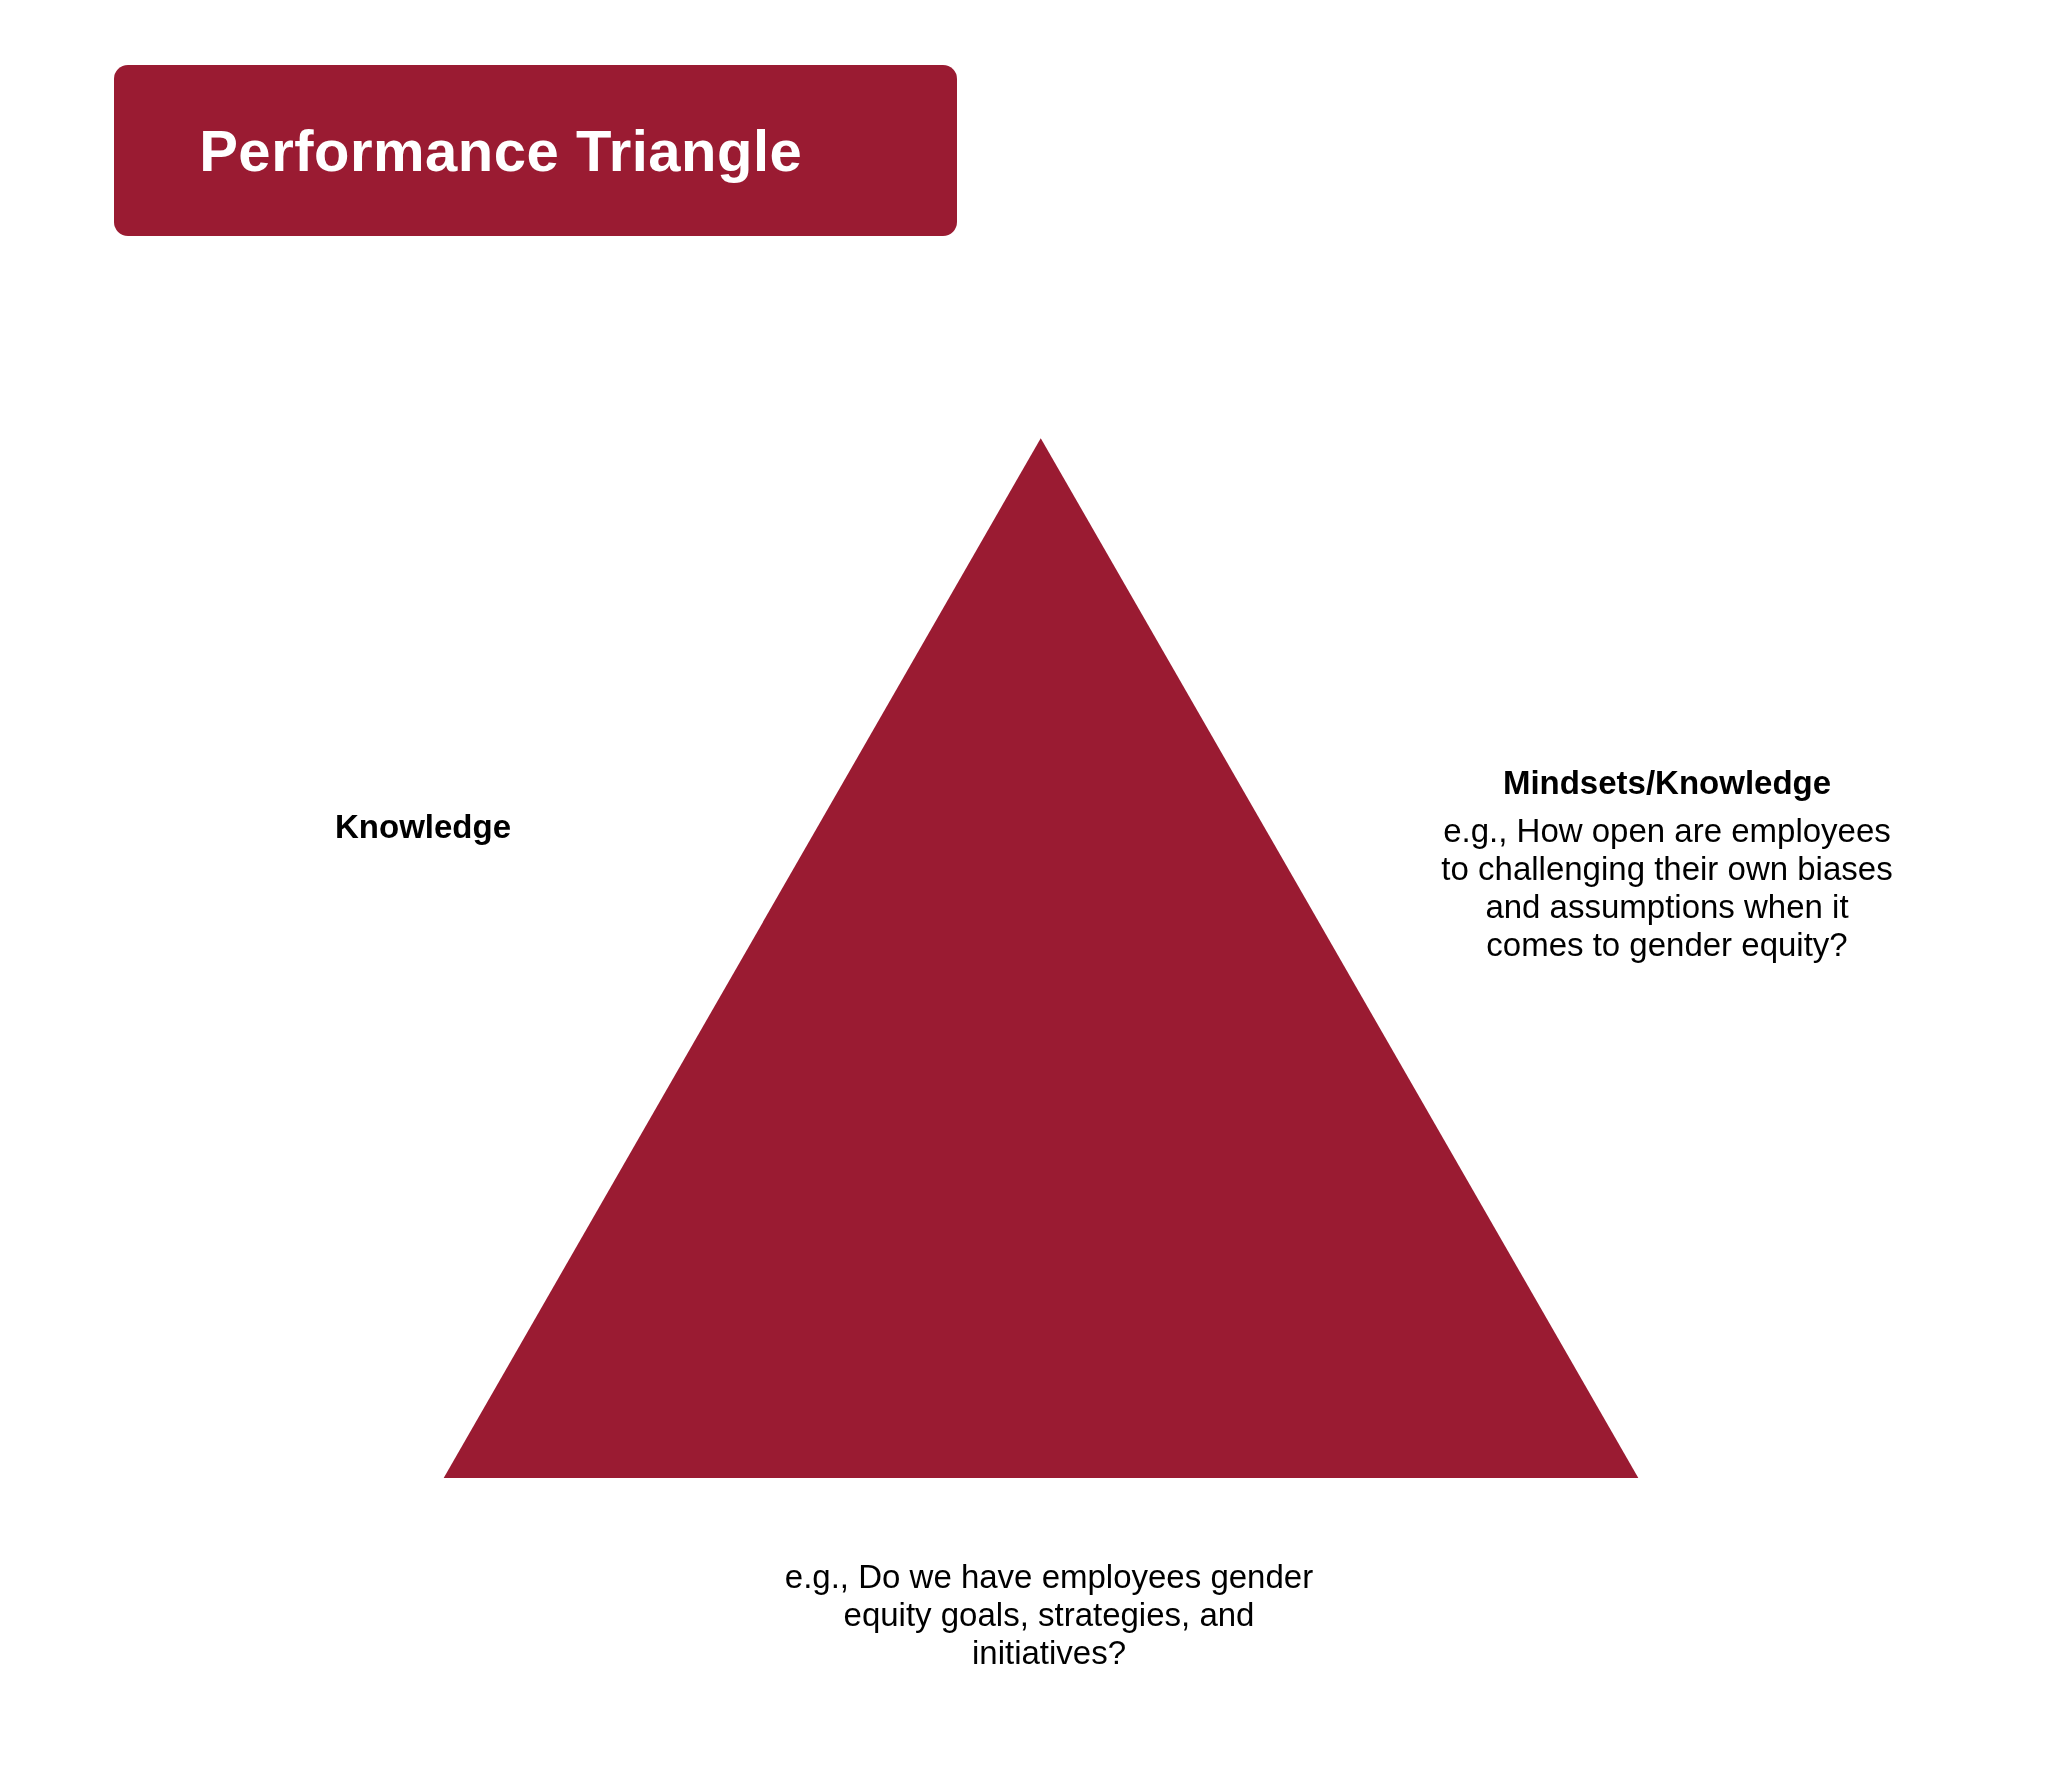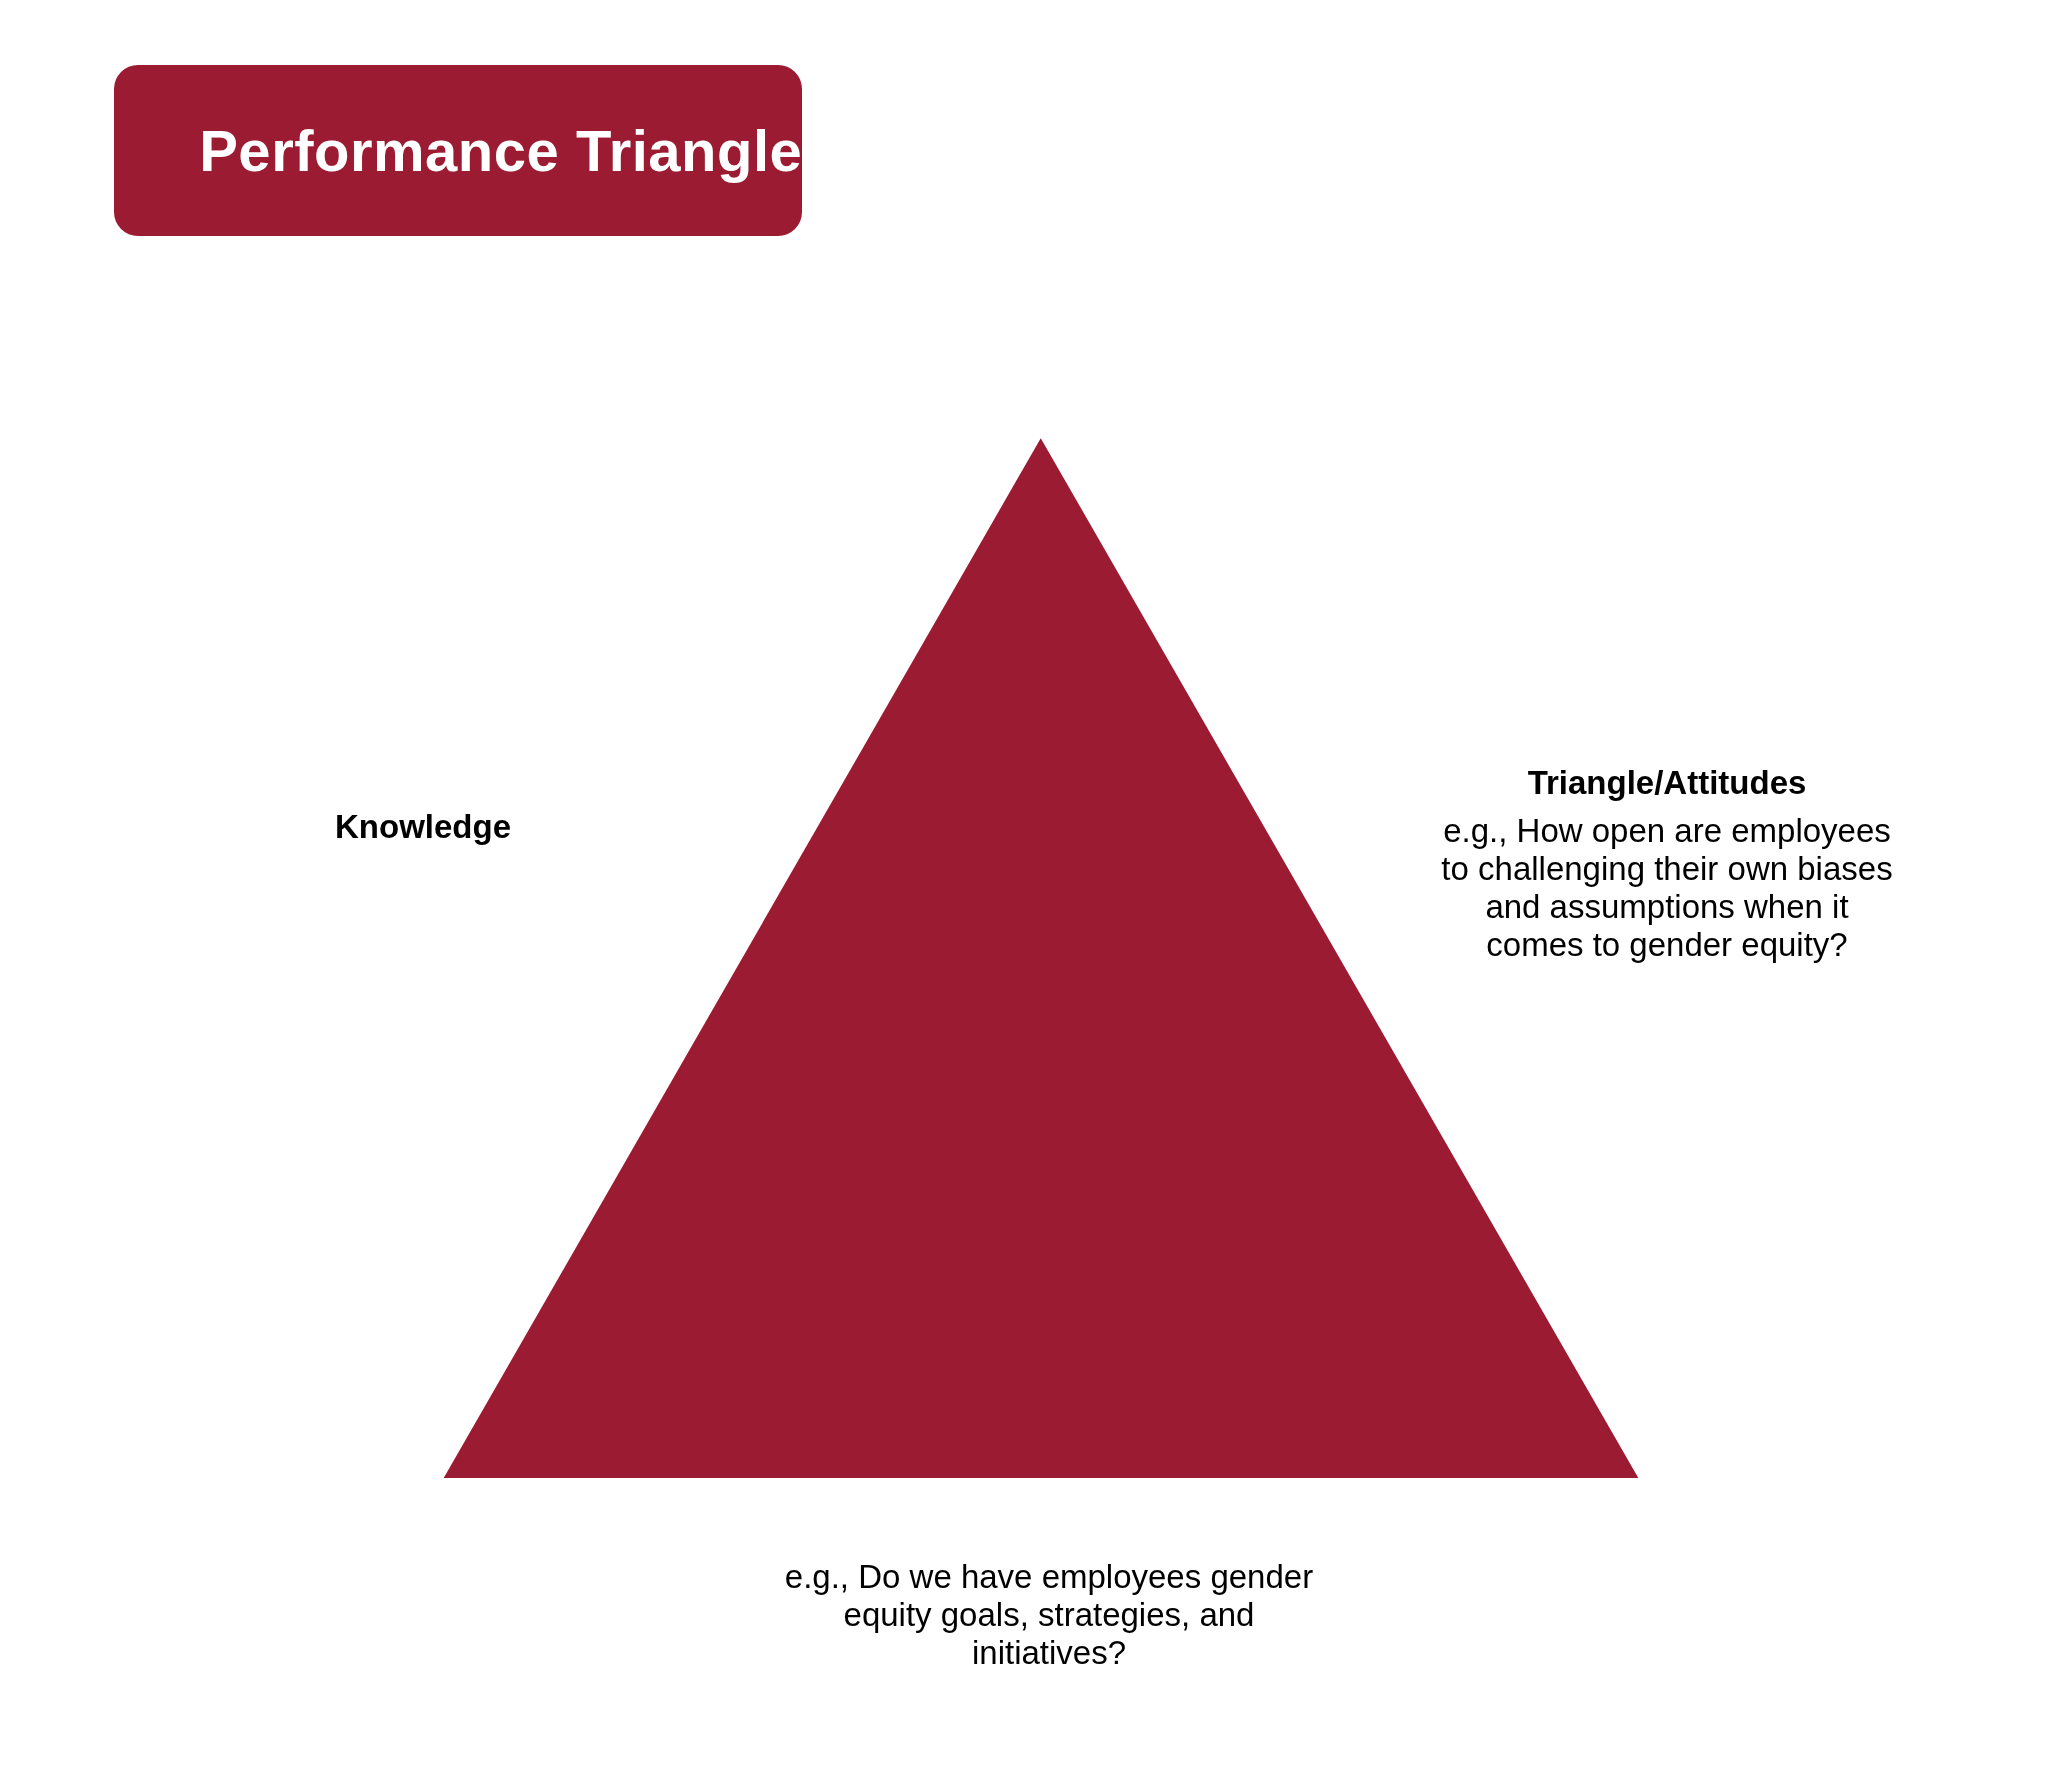--- a/index.html
+++ b/index.html
@@ -1,17 +1,17 @@
 <!DOCTYPE html>
 <html style="font-size:8.3px"><head>
 <meta charset="utf-8">
 <style>
   html, body { margin:0; padding:0; background:#ffffff; }
   body { width:2066px; height:1770px; position:relative; overflow:hidden; font-family:"Liberation Sans", sans-serif; color:#000; }
-  .title-pill { position:absolute; left:114px; top:65px; width:688px; height:171px; background:#9A1B32; border-radius:24px; }
+  .title-pill { position:absolute; left:114px; top:65px; width:843px; height:171px; background:#9A1B32; border-radius:14px; }
   .title-text { position:absolute; left:0; top:0; width:789px; height:171px; line-height:171px; text-align:center; color:#fff; font-weight:bold; font-size:58px; letter-spacing:0.5px; padding-right:15.5px; box-sizing:border-box; }
   .triangle { position:absolute; left:0; top:0; }
   .label { position:absolute; text-align:center; font-size:33px; line-height:38px; }
   .label .heading { font-weight:bold; display:block; }
   .label .body { display:block; white-space:pre-line; }
   #knowledge { left:113px; top:764px; width:620px;margin-top:44px; }
   #mindsets { left:1357px; top:764px; width:620px; }
   #mindsets .body { margin-top:10px; }
   #structures { left:739px; top:1549px; width:620px; }
   #structures .body { margin-top:8.8px; }
@@ -25,21 +25,21 @@
 
 <svg class="triangle" width="2066" height="1770" viewBox="0 0 4000 3426">
   <polygon points="2015,848 859,2861 3172,2861" fill="#9A1B32"></polygon>
 </svg>
 
 <div class="label" id="knowledge">
   <span class="heading">Knowledge</span>
 </div>
 
 <div class="label" id="mindsets">
-  <span class="heading">Triangle/Attitudes</span>
+  <span class="heading">Mindsets/Knowledge</span>
   <span class="body">e.g., How open are employees
 to challenging their own biases
 and assumptions when it
 comes to gender equity?</span>
 </div>
 
 <div class="label" id="structures">
   <span class="body">e.g., Do we have employees gender
 equity goals, strategies, and
 initiatives?</span>

